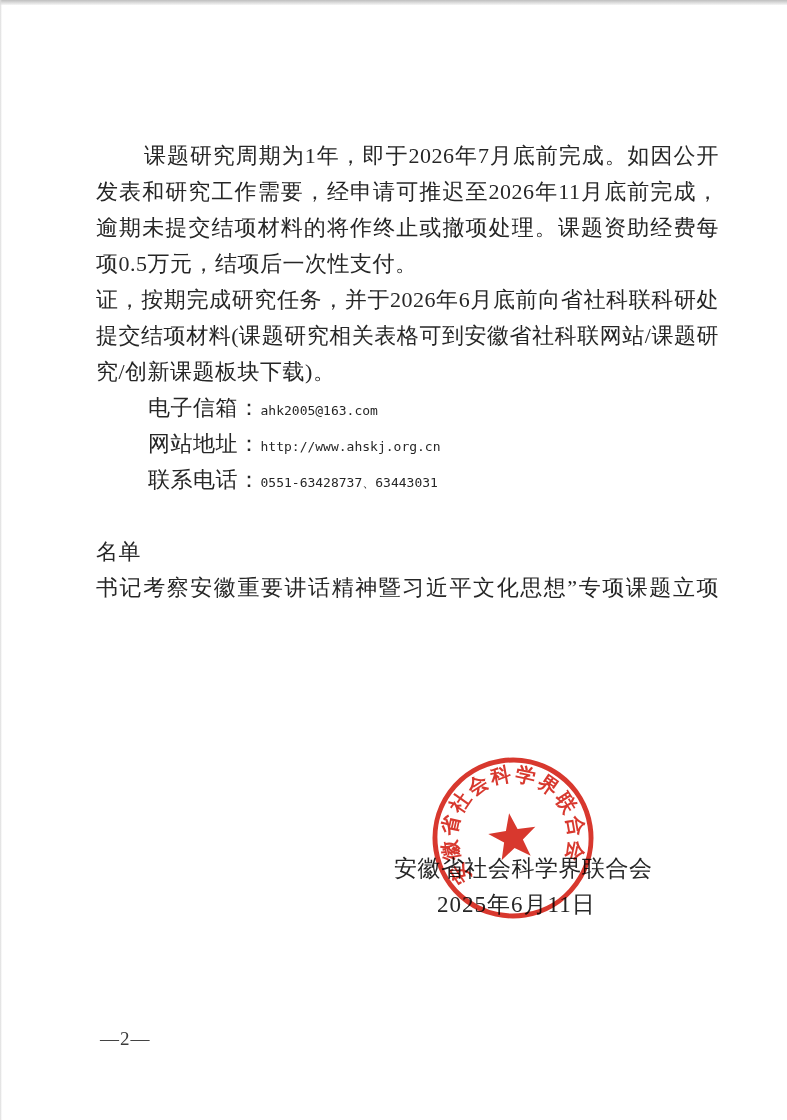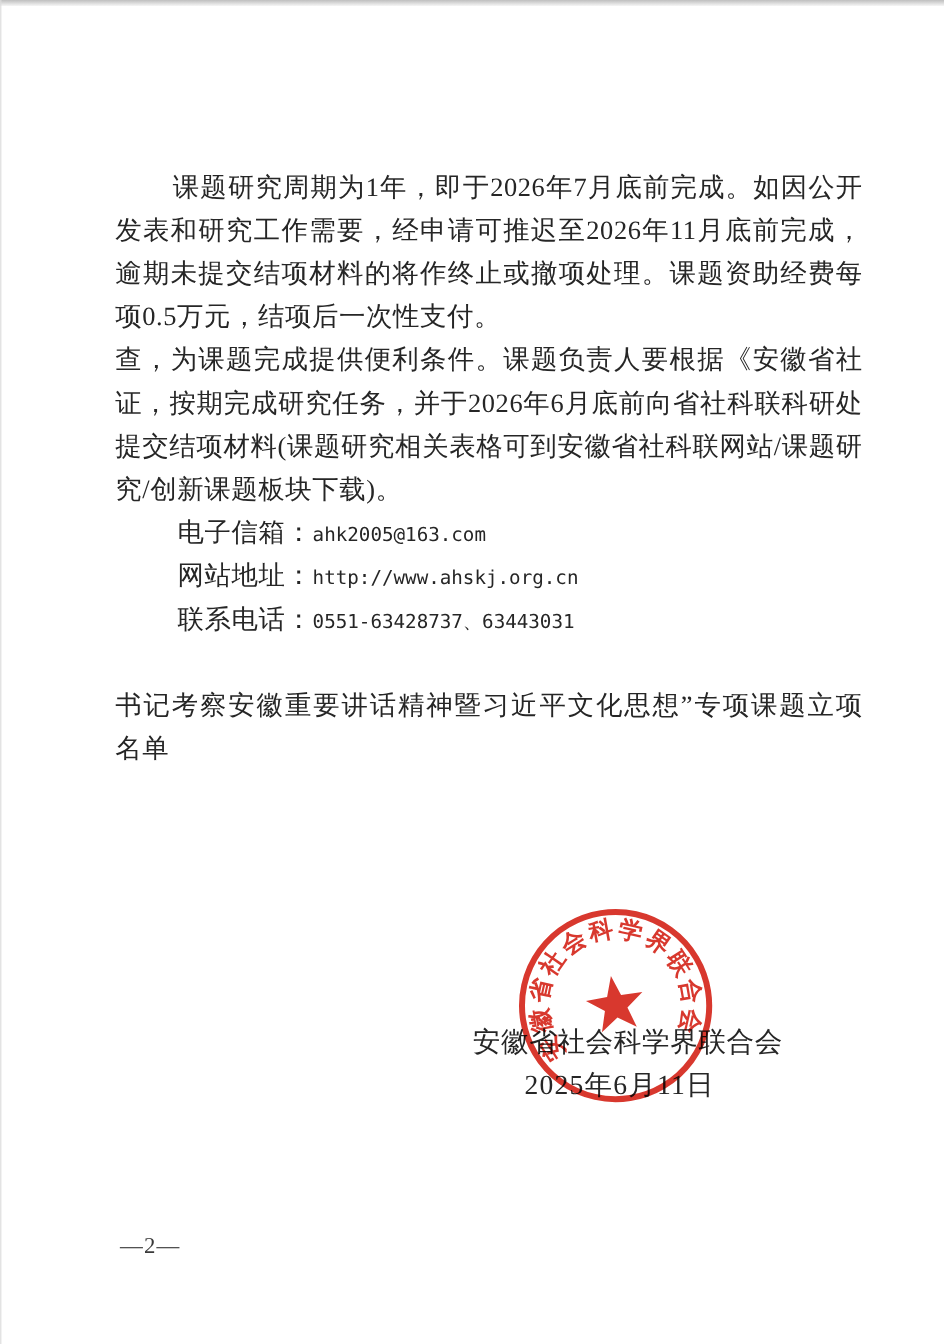--- a/index.html
+++ b/index.html
@@ -25,21 +25,21 @@
   }
   .line{
     height:36px;white-space:nowrap;
     text-align:justify;text-align-last:justify;
   }
   .line.first{padding-left:48px;}
   .line.para-end{text-align:right;text-align-last:left;}
   .contact-line{height:36px;padding-left:52px;white-space:nowrap;}
   .contact-line .c-val{
     font-family:"DejaVu Sans Mono", monospace;
-    font-size:16px;letter-spacing:0;
+    font-size:13px;letter-spacing:0;
   }
   .attachment{margin-top:36px;}
   .signature-org{
     position:absolute;left:394px;top:853px;
     font-size:23px;letter-spacing:.5px;white-space:nowrap;
   }
   .signature-date{
     position:absolute;left:437px;top:889px;
     font-size:23px;letter-spacing:1px;white-space:nowrap;
   }
@@ -68,41 +68,40 @@
 <div class="doc-body">
 
   <div>
     <div class="line first">课题研究周期为1年，即于2026年7月底前完成。如因公开</div>
     <div class="line">发表和研究工作需要，经申请可推迟至2026年11月底前完成，</div>
     <div class="line">逾期未提交结项材料的将作终止或撤项处理。课题资助经费每</div>
     <div class="line para-end">项0.5万元，结项后一次性支付。</div>
   </div>
 
   <div>
-    <div class="line">查，为课题完成提供便利条件。课题负责人要根据《安徽省社</div>
     <div class="line">证，按期完成研究任务，并于2026年6月底前向省社科联科研处</div>
     <div class="line">提交结项材料(课题研究相关表格可到安徽省社科联网站/课题研</div>
     <div class="line para-end">究/创新课题板块下载)。</div>
   </div>
 
   <div>
     <div class="contact-line">
       <span class="c-label">电子信箱：</span><span class="c-val">ahk2005@163.com</span>
     </div>
     <div class="contact-line">
       <span class="c-label">网站地址：</span><span class="c-val">http://www.ahskj.org.cn</span>
     </div>
     <div class="contact-line">
       <span class="c-label">联系电话：</span><span class="c-val">0551-63428737、63443031</span>
     </div>
   </div>
 
   <div class="attachment">
+    <div class="line para-end">名单</div>
     <div class="line">书记考察安徽重要讲话精神暨习近平文化思想”专项课题立项</div>
-    <div class="line para-end">名单</div>
   </div>
 
 </div>
 
 <div class="signature-org">安徽省社会科学界联合会</div>
 <div class="signature-date">2025年6月11日</div>
 
 <div class="seal">
   <svg viewBox="0 0 170 170" xmlns="http://www.w3.org/2000/svg">
     <circle cx="85" cy="85" r="78" fill="none" stroke="#d5291e" stroke-width="5"></circle>

